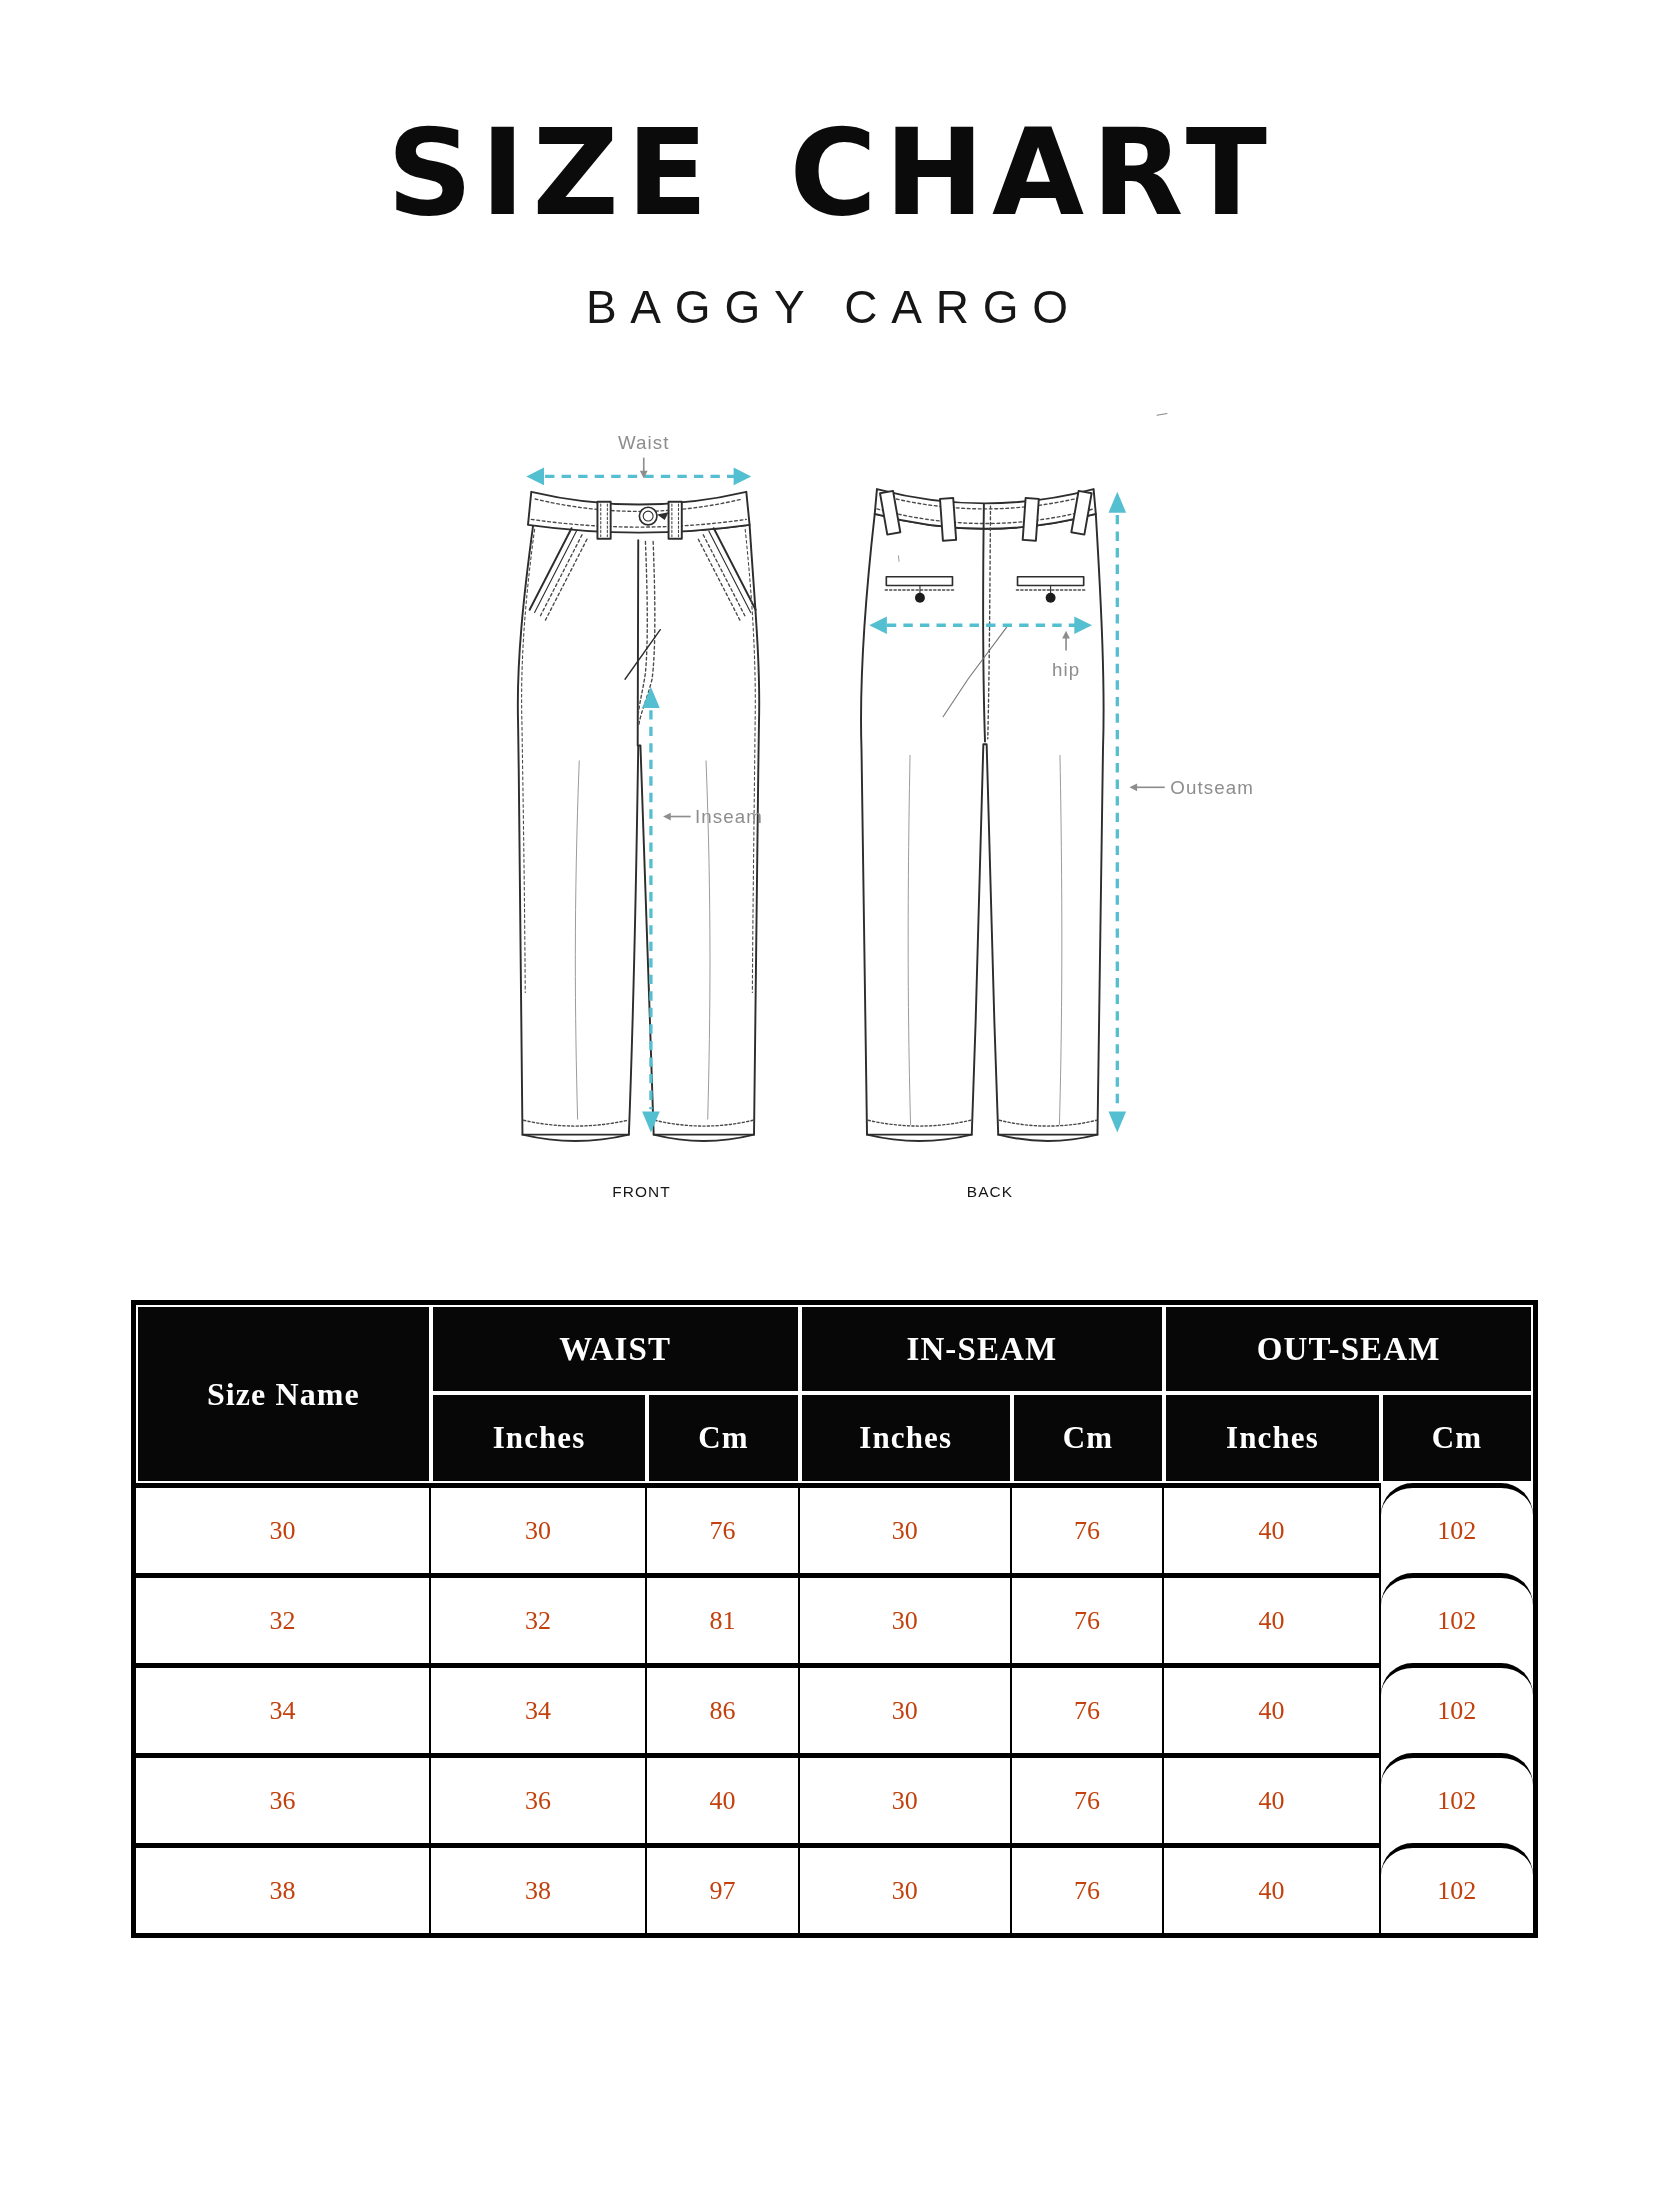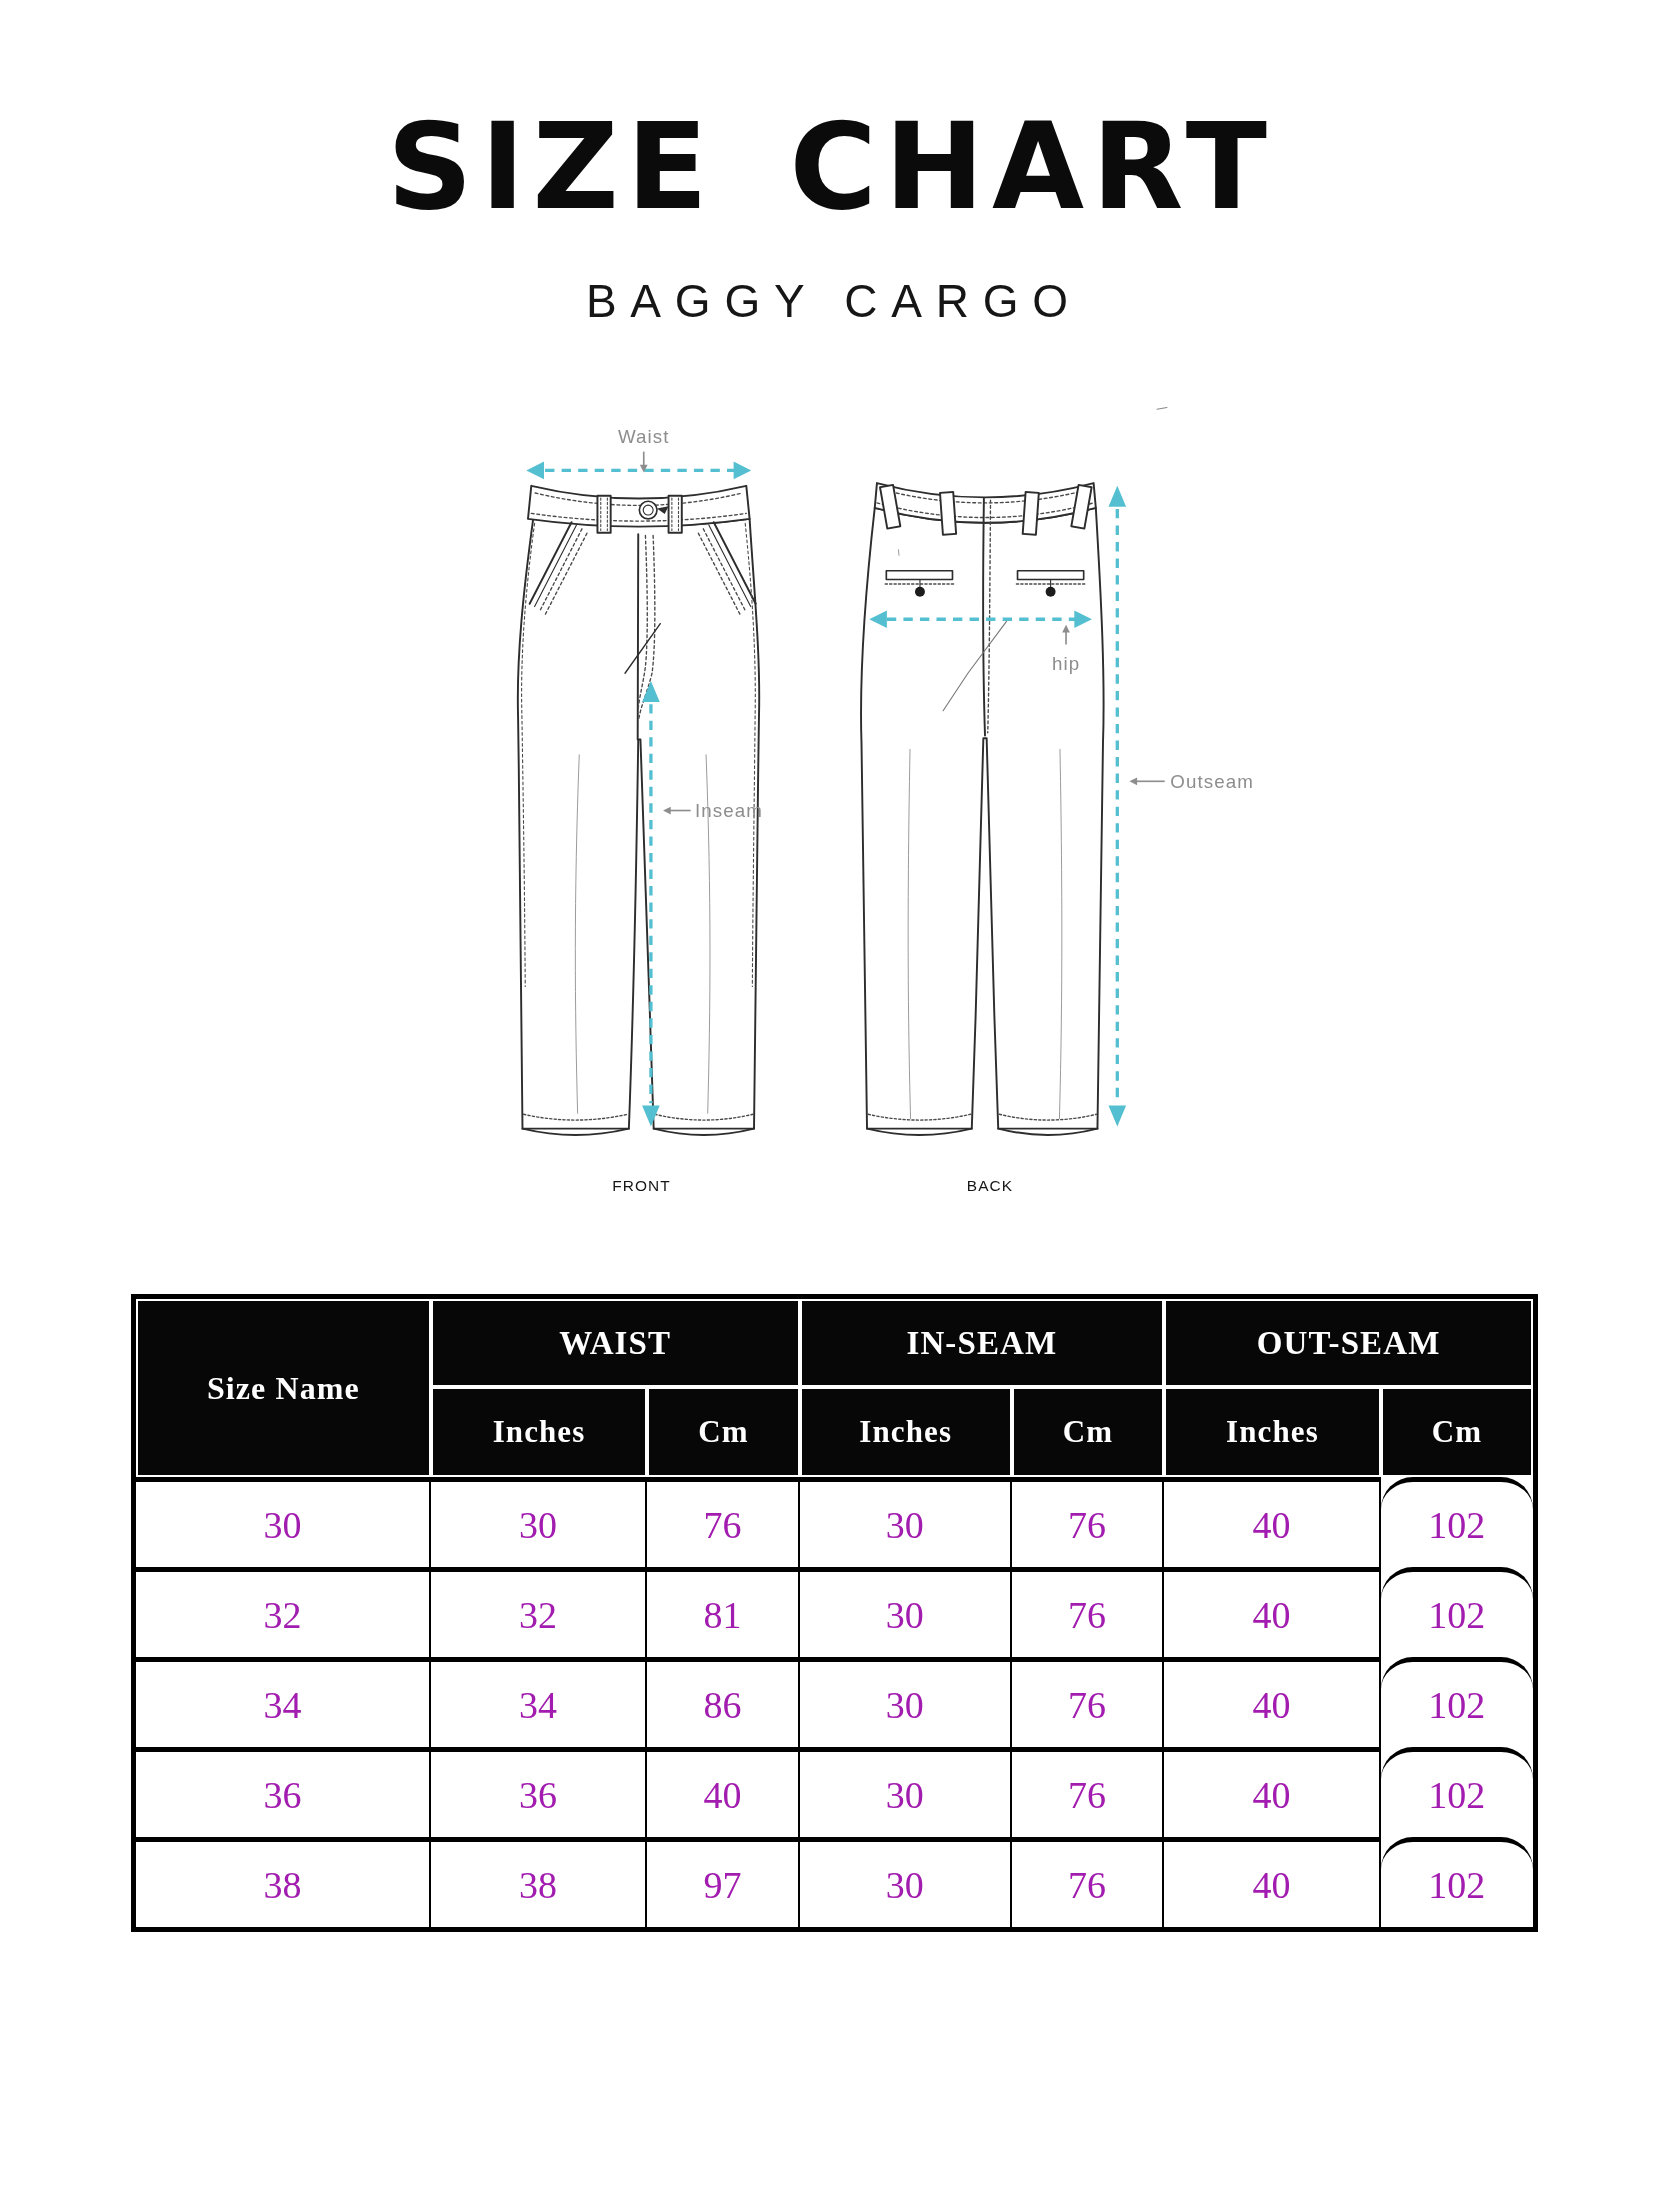--- a/index.html
+++ b/index.html
@@ -1,21 +1,21 @@
 <!DOCTYPE html>
 <html style="font-size:8.8px"><head>
 <meta charset="utf-8">
 <style>
   * { margin:0; padding:0; box-sizing:border-box; }
   html,body { background:#ffffff; }
   body {
     width:1654px; height:2205px; position:relative;
     font-family:"Liberation Sans", sans-serif; color:#111;
   }
-  .page { position:absolute; inset:0; background:#fff; }
+  .page { position:absolute; inset:0; background:#fff;margin-top:6px; }
 
   .title {
     position:absolute; top:108px; left:0; width:100%;
     text-align:center;
     font-family:"DejaVu Sans", sans-serif;
     font-weight:bold;
     font-size:119px;
     letter-spacing:7.7px;
     word-spacing:25px;
     text-indent:7.7px;
@@ -58,22 +58,22 @@
     font-weight:bold;
     letter-spacing:1.1px;
   }
   .size-table thead tr.group-row { height:88px; }
   .size-table thead tr.unit-row  { height:90px; }
   .size-table thead th.corner { font-size:32px; }
   .size-table thead th.group  { font-size:33px; }
   .size-table thead th.unit   { font-size:31px; }
   .size-table tbody tr { height:90px; }
   .size-table tbody td {
-    background:#ffffff; color:#a21caf;
-    font-size:38px;
+    background:#ffffff; color:#c2410c;
+    font-size:26px;
     border-right:2.8px solid #000;
     border-top:5px solid #000;
   }
   .size-table tbody td:last-child { border-right:none;border-radius:32px; }
 
   .footnote {
     position:absolute; left:0; top:2046px; width:100%;
     text-align:center;
     font-size:32px;
     color:#0d0d0d;

